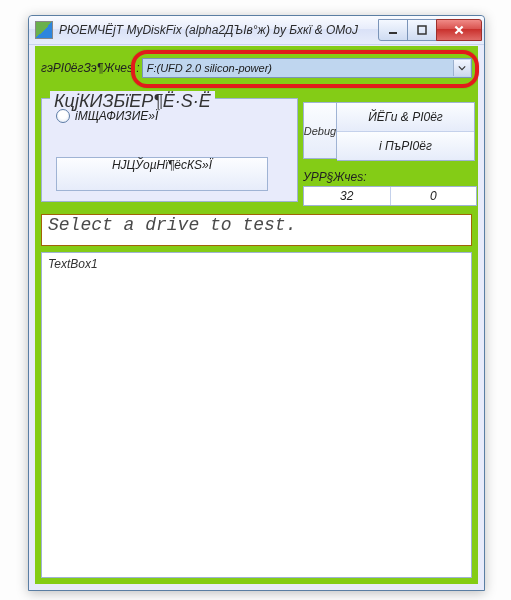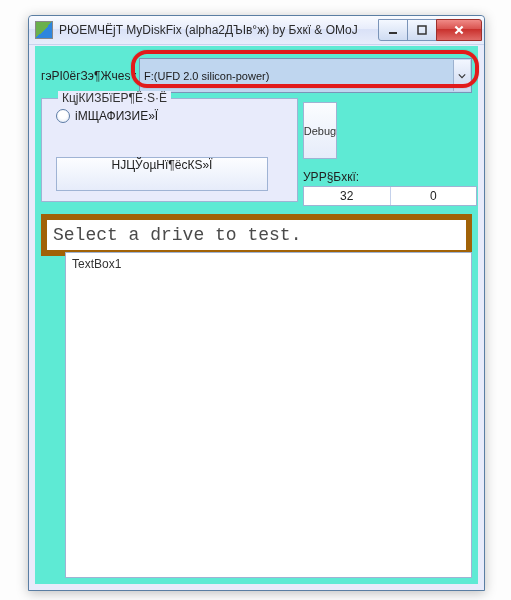--- a/index.html
+++ b/index.html
@@ -10,20 +10,21 @@
     height: 600px;
     font-family: Tahoma, Arial, sans-serif;
     font-size: 12px;
     overflow: hidden;
   }
   .stage {
     position: relative;
     width: 511px;
     height: 600px;
     background: #fdfdfd;
+    font-style: italic;
   }
   
   .window {
     position: absolute;
     left: 28px;
     top: 15px;
     width: 455px;
     height: 574px;
     border: 1px solid #5a7ea3;
     background: #e8ebfb;
@@ -66,39 +67,39 @@
     width: 44px;
     background: linear-gradient(to bottom,#f08a86,#d9534f 45%,#c9302c 46%,#e06b67);
     color:#fff;
     border-color:#9c2f2b;
     border-radius: 0 3px 0 0;
   }
   .winbtn.min { border-radius: 0 0 0 3px; }
   .client {
     position: absolute;
     left: 6px; right: 6px; top: 30px; bottom: 6px;
-    background: #5eead4;
+    background: #84cc16;
   }
   
   .toprow {
     position: absolute;
     left: 6px; top: 12px; right: 6px;
     display: flex;
     align-items: center;
   }
   .toprow .lbl {
     color: #222;
     font-size: 12px;
     padding-right: 2px;
     white-space: nowrap;
   }
   .combo {
     position: relative;
     flex: 1;
-    height: 35px;
+    height: 20px;
     background: #bfd6ef;
     border: 1px solid #7a94b8;
     display: flex;
     align-items: center;
     padding: 0 18px 0 4px;
     box-sizing: border-box;
     font-size: 11px;
     color: #1a1a1a;
   }
   .combo .arrow {
@@ -128,24 +129,24 @@
     left: 6px;
     top: 52px;
     width: 255px;
     height: 102px;
     border: 1px solid #9fb3d4;
     background: #e8ebfb;
   }
   .groupbox .legend {
     position: absolute;
     top: -8px;
-    left: 16px;
+    left: 8px;
     background: #e8ebfb;
     padding: 0 4px;
-    font-size: 12px;
+    font-size: 18px;
     color: #333;
     white-space: nowrap;
   }
   .radios {
     position: absolute;
     left: 14px; top: 10px;
     font-size: 12px;
     color:#222;
   }
   .radios .r { display:flex; align-items:center; margin-bottom: 2px; }
@@ -220,41 +221,40 @@
     font-size:12px; color:#222;
   }
   .tbl .cell:last-child{ border-right:none; }
   
   .statusbox {
     position:absolute;
     left: 6px;
     top: 168px;
     right: 6px;
     height: 30px;
-    border:6px solid #a16207;
+    border:1px solid #a16207;
     background:#fff;
-    display:flex; align-items:center;
+    display:flex; align-items:flex-start;
     padding: 0 6px;
     font-family: "Courier New", monospace;
     font-size: 18px;
     color:#4a4a4a;
   }
   .bigtext {
     position:absolute;
     left:6px;
     top: 206px;
     right:6px;
     bottom: 6px;
     border:1px solid #9fb3d4;
     background:#fff;
     padding:4px 6px;
     font-size:12px;
     color:#333;
     overflow:auto;
-    margin-left:24px;
   }
 </style>
 </head>
 <body>
 
 <div class="stage">
   <div class="window">
     <div class="titlebar">
       <div class="appicon"></div>
       <div class="title">РЮЕМЧЁјТ MyDiskFix (alpha2ДЪІв°ж) by Бхкї &amp; ОМоЈ</div>
@@ -300,22 +300,30 @@
           </div>
         </div>
         <div class="bigbtn">
           <span>НЈЦЎоµНї¶ёсКЅ»Ї</span>
         </div>
       </div>
 
       <div class="dlab">
         <span>Debug</span>
       </div>
-
-      <div class="tbllabel">УРР§Бхкї:</div>
+      <div class="btnstack2">
+        <div class="half">
+          <span>ЙЁГи &amp; РІ0ёг</span>
+        </div>
+        <div class="half">
+          <span>і ПъРІ0ёг</span>
+        </div>
+      </div>
+
+      <div class="tbllabel">УРР§Жчеѕ:</div>
       <div class="tbl">
         <div class="cell">32</div>
         <div class="cell">0</div>
       </div>
 
       <div class="statusbox">
         <span>Select a drive to test.</span>
       </div>
 
       <div class="bigtext">

